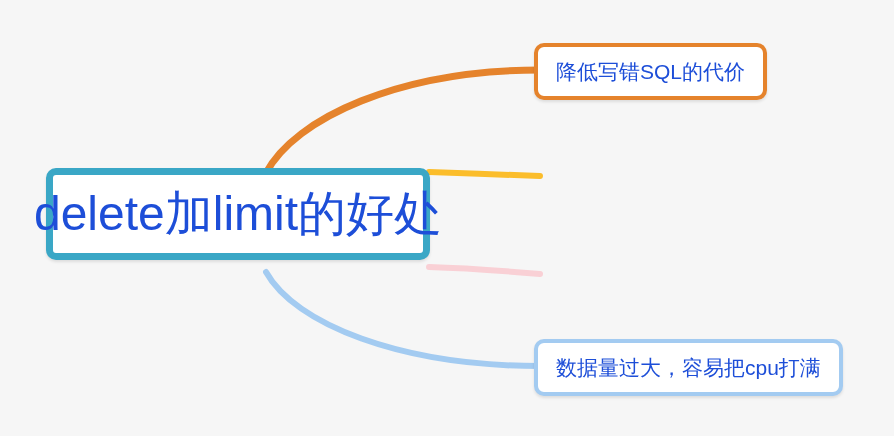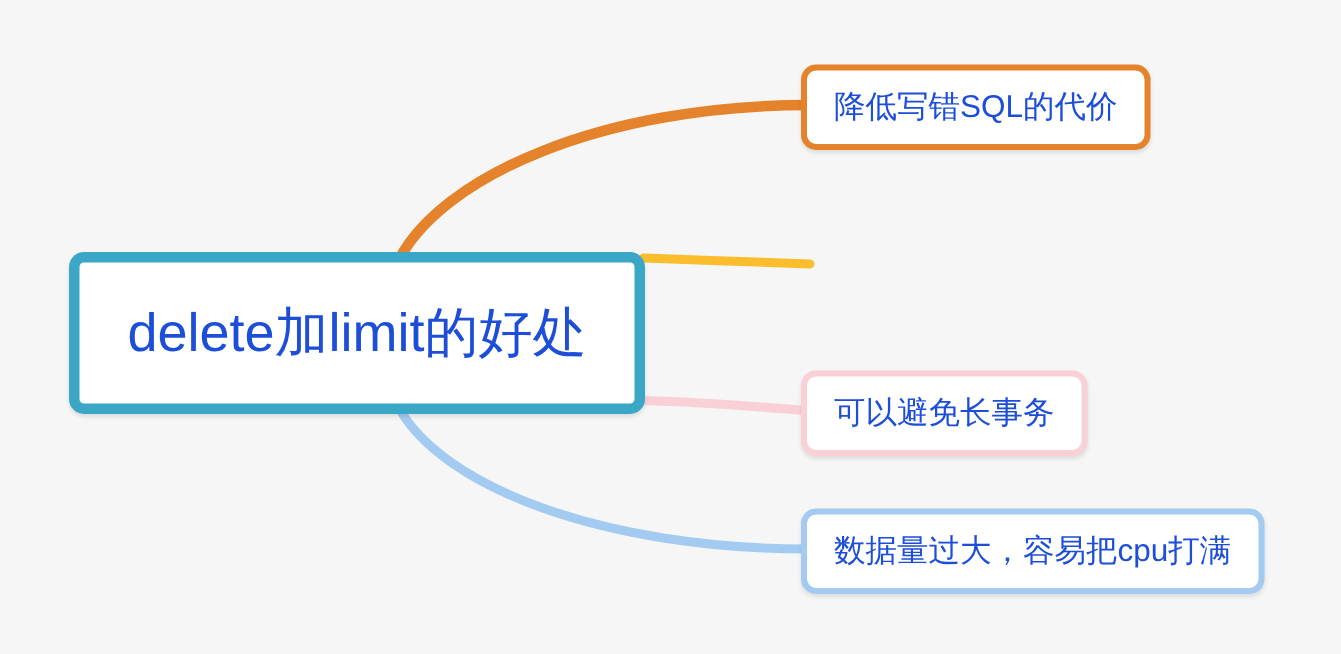--- a/index.html
+++ b/index.html
@@ -20,26 +20,26 @@
     position: absolute;
     background: #ffffff;
     color: #1d4ed8;
     border-radius: 10px;
     box-shadow: 0 2px 3px rgba(0,0,0,0.10);
     white-space: nowrap;
     box-sizing: border-box;
   }
   .root {
     left: 46px; top: 168px;
-    width: 384px; height: 108px;
+    width: 384px; height: 92px;
     border: 7px solid #3aa7c6;
     display: flex;
     align-items: center;
     justify-content: center;
-    font-size: 36px;
+    font-size: 48px;
   }
   .branch {
     border-style: solid;
     border-width: 4px;
     padding: 12px 18px;
     font-size: 21px;
     line-height: 25px;
   }
   .b1 { left: 534px; top: 43px;  border-color: #e5832c; }
   .b2 { left: 534px; top: 148px; border-color: #fbbd2b; }
@@ -60,21 +60,18 @@
 
   <div class="node root">
     <span>delete加limit的好处</span>
   </div>
 
   <div class="node branch b1">
     <span>降低写错SQL的代价</span>
   </div>
 
 
-  <div class="node branch b3">
-    <span>可以避免长事务</span>
-  </div>
 
   <div class="node branch b4">
     <span>数据量过大，容易把cpu打满</span>
   </div>
 
 </div>
 
 </body></html>

